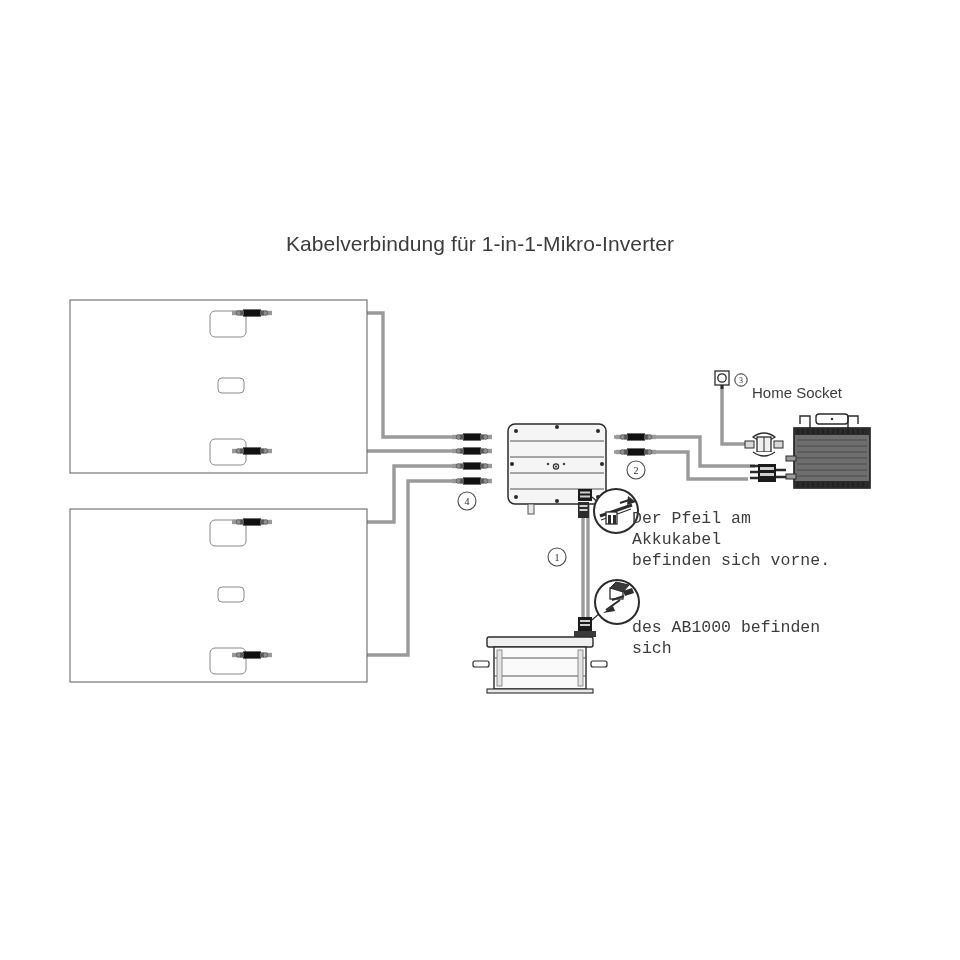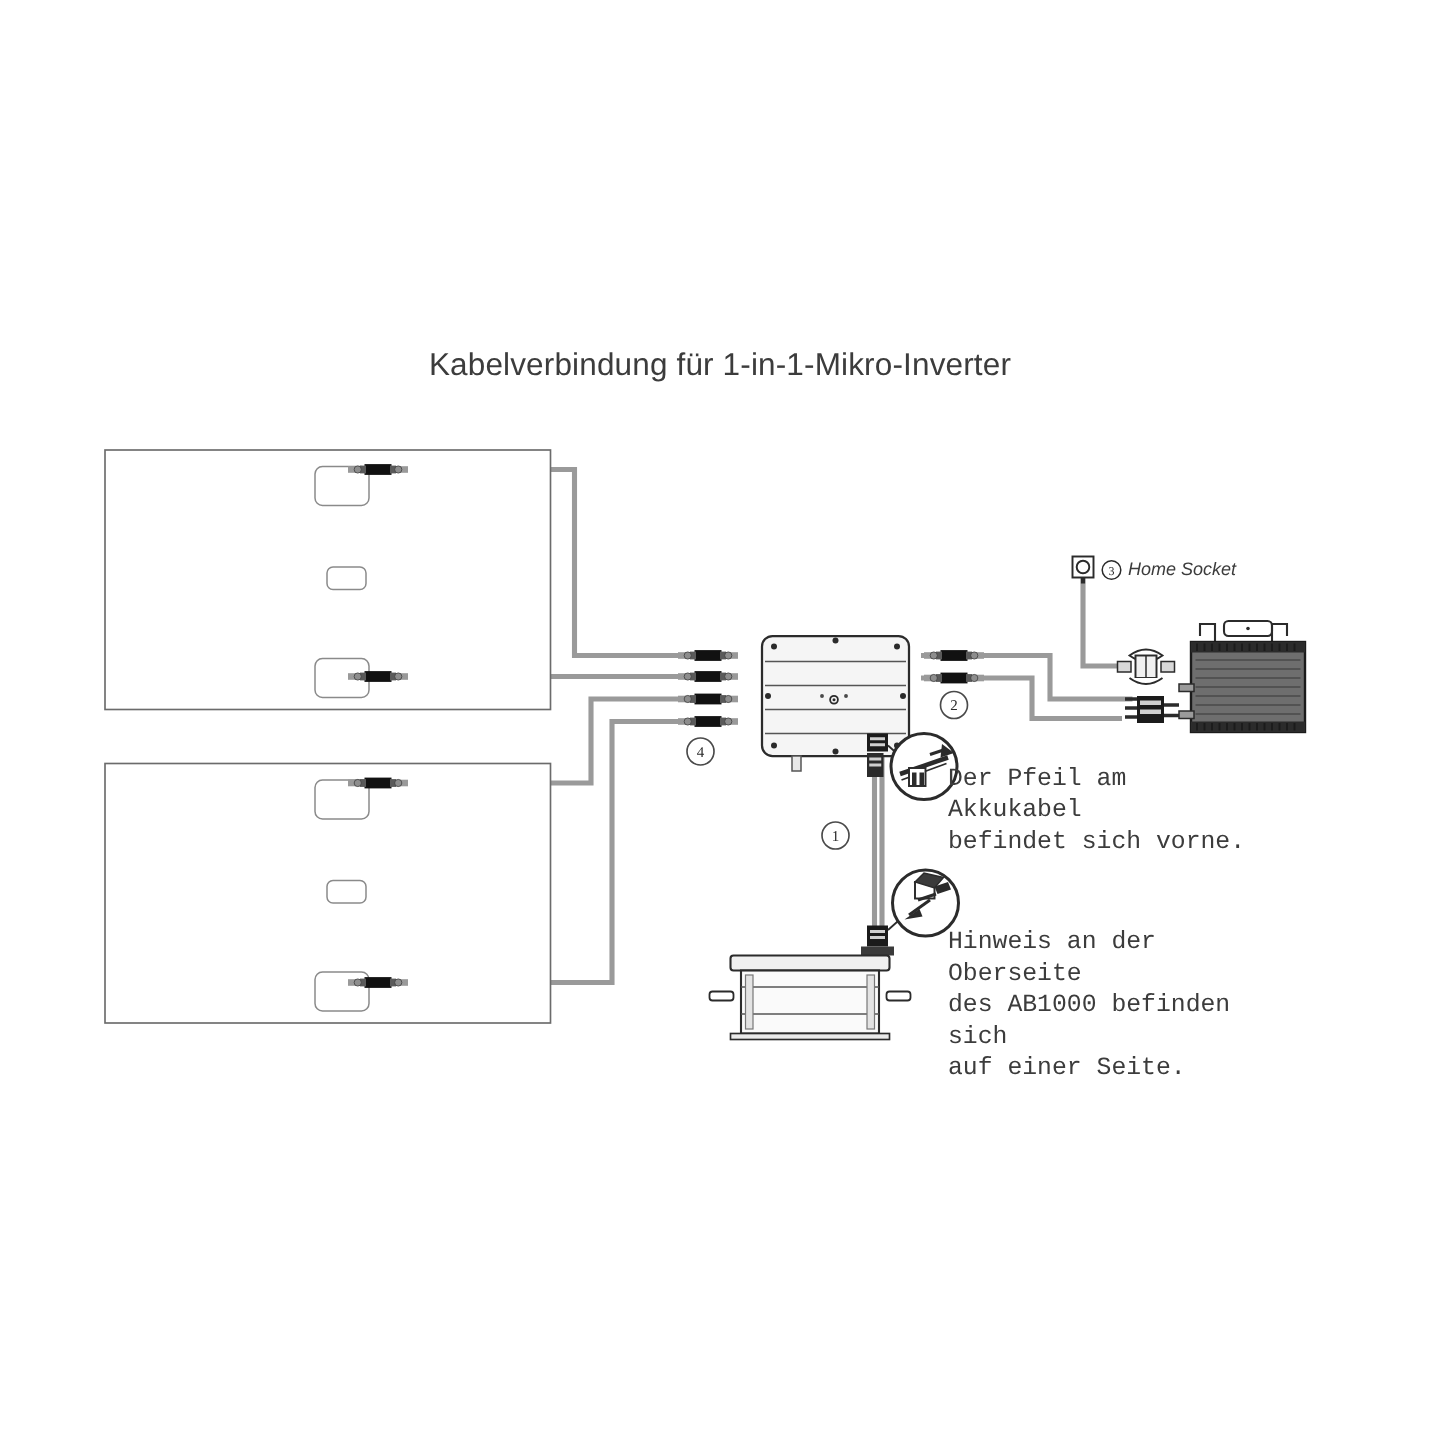--- a/index.html
+++ b/index.html
@@ -5,21 +5,21 @@
   html,body{margin:0;padding:0;background:#fff;}
   body{width:960px;height:960px;overflow:hidden;
        font-family:"Liberation Sans",sans-serif;color:#3a3a3a;}
   #stage{position:relative;width:960px;height:960px;background:#ffffff;}
   #title{position:absolute;left:0;top:232px;width:960px;text-align:center;
          font-size:21px;color:#3c3c3c;letter-spacing:.1px;}
   svg#art{position:absolute;left:0;top:0;width:960px;height:960px;}
   .note{position:absolute;font-size:16.5px;line-height:21px;color:#3c3c3c;font-family:Liberation Mono, monospace;}
   #note1{left:632px;top:508px;width:215px;}
   #note2{left:632px;top:617px;width:215px;}
-  #homesocket{position:absolute;left:752px;top:372px;font-size:12px;color:#3c3c3c;font-style:italic;}
+  #homesocket{position:absolute;left:752px;top:384px;font-size:15px;color:#3c3c3c;}
   .cnum{font-size:10px;fill:#2b2b2b;text-anchor:middle;
         font-family:"Liberation Serif",serif;}
   .hsnum{font-size:8px;fill:#2b2b2b;text-anchor:middle;
          font-family:"Liberation Serif",serif;}
 </style>
 </head>
 <body>
 
 <div id="stage">
 
@@ -238,22 +238,20 @@
     <g>
       <circle cx="467" cy="501" r="9" fill="#ffffff" stroke="#4a4a4a" stroke-width="1.1"></circle>
       <text class="cnum" x="467" y="504.6">4</text>
     </g>
   </svg>
 
   <div id="homesocket">Home Socket</div>
 
   <div class="note" id="note1">
     <div>Der Pfeil am Akkukabel</div>
-    <div>befindet sich vorne.</div>
+    <div>befinden sich vorne.</div>
   </div>
 
   <div class="note" id="note2">
-    <div>Hinweis an der Oberseite</div>
     <div>des AB1000 befinden sich</div>
-    <div>auf einer Seite.</div>
   </div>
 
 </div>
 
 </body></html>

